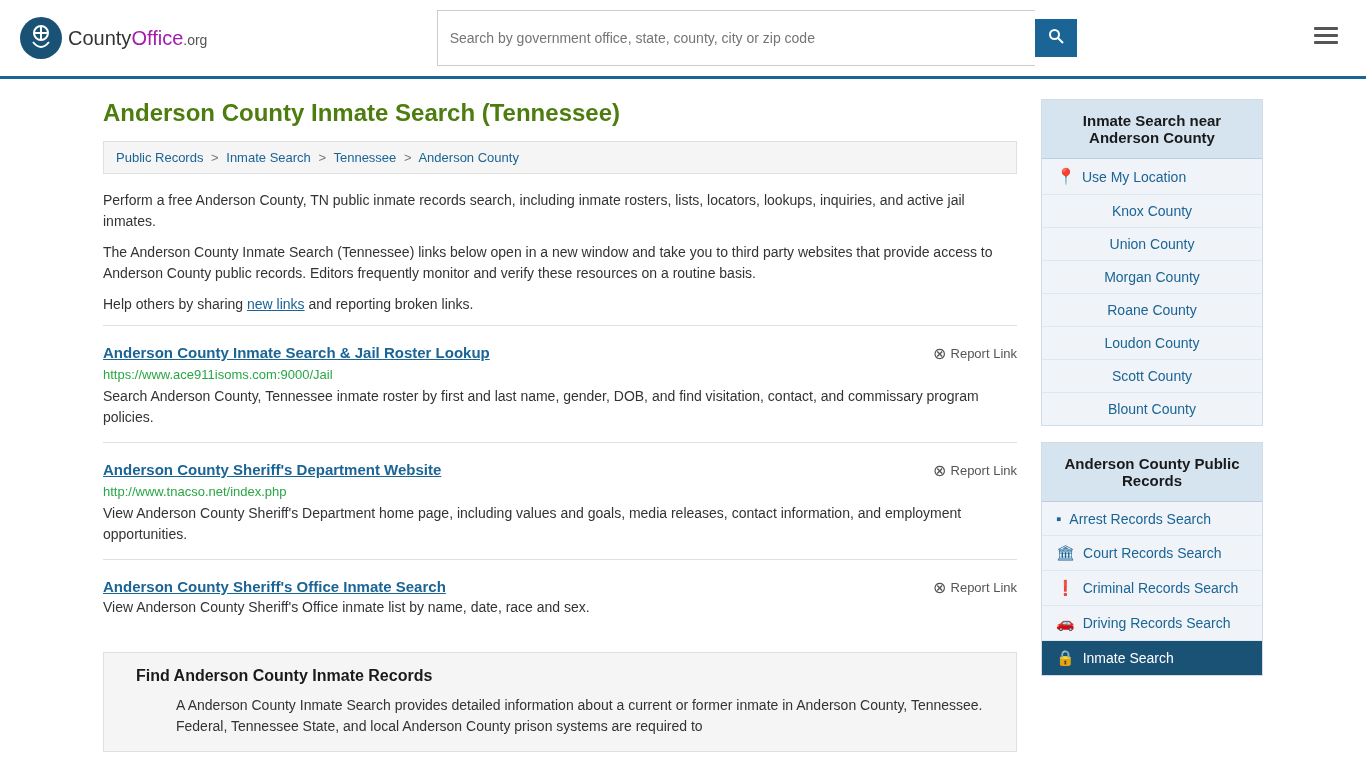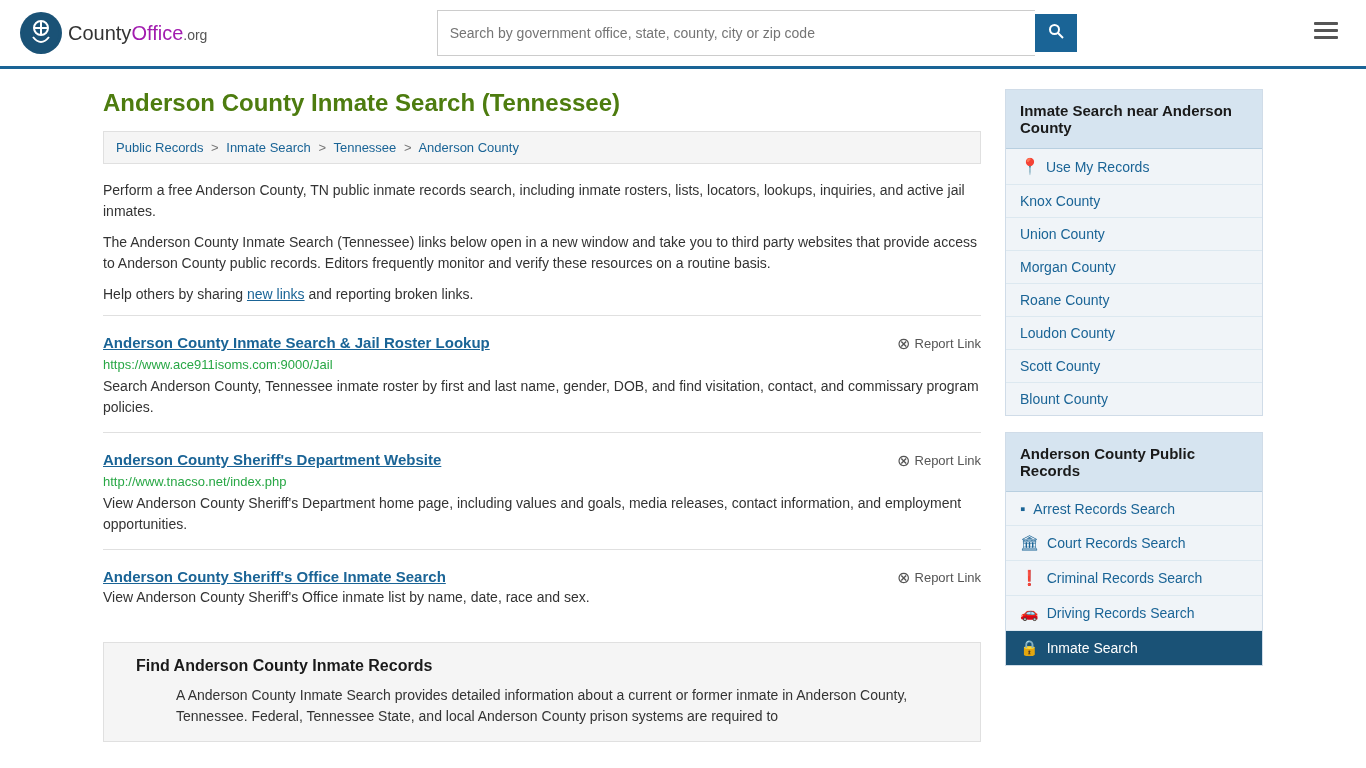--- a/index.html
+++ b/index.html
@@ -39,21 +39,21 @@
       max-width: 640px;
       margin: 0 20px;
     }
     .search-input {
       flex: 1;
       padding: 20px 12px;
       border: 1px solid #ccc;
       border-right: none;
       font-size: 14px;
       outline: none;
-      height: 46px;
+      height: 56px;
     }
     .search-btn {
       background: #1a6496;
       border: 1px solid #1a6496;
       color: #fff;
       padding: 8px 12px;
       cursor: pointer;
       height: 38px;
       font-size: 16px;
     }
@@ -71,22 +71,23 @@
       max-width: 1200px;
       margin: 0 auto;
       padding: 20px;
       display: flex;
       gap: 24px;
     }
     .main-content {
       flex: 1;
     }
     .sidebar {
-      width: 258px;
+      width: 222px;
       flex-shrink: 0;
+      text-align: center;
     }
 
     
     .page-title {
       font-size: 24px;
       font-weight: bold;
       color: #4d7c0f;
       margin-bottom: 14px;
     }
 
@@ -304,21 +305,21 @@
   </div>
 
   <div class="sidebar">
 
     <div class="sidebar-section">
       <div class="sidebar-header">Inmate Search near Anderson County</div>
       <ul class="sidebar-list">
         <li>
           <div class="use-my-location">
             <span class="location-icon">📍</span>
-            <span>Use My Records</span>
+            <span>Use My Location</span>
           </div>
         </li>
         <li>
           <a href="#">Knox County</a>
         </li>
         <li>
           <a href="#">Union County</a>
         </li>
         <li>
           <a href="#">Morgan County</a>

